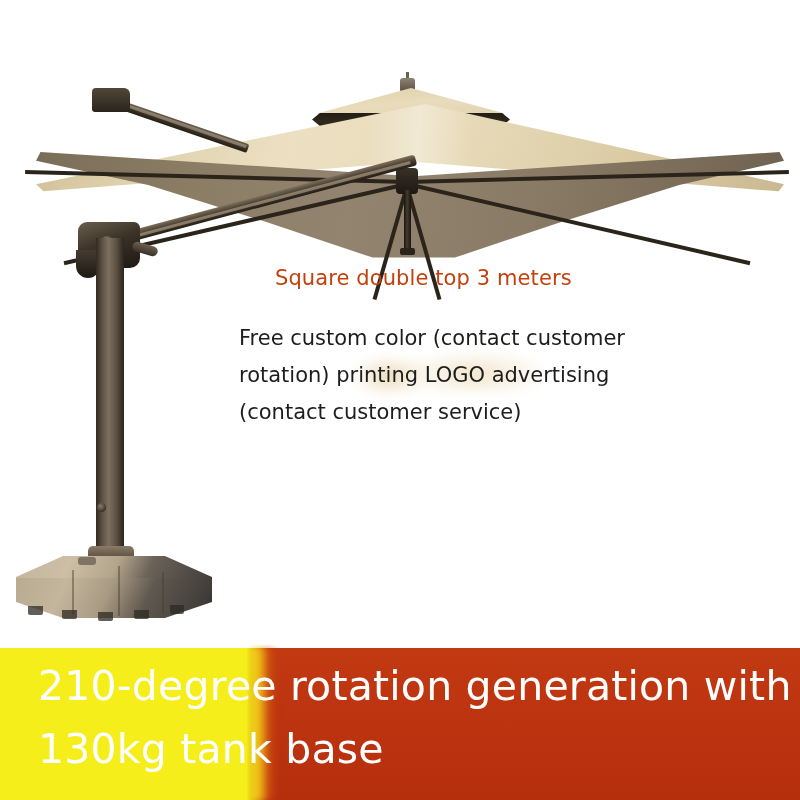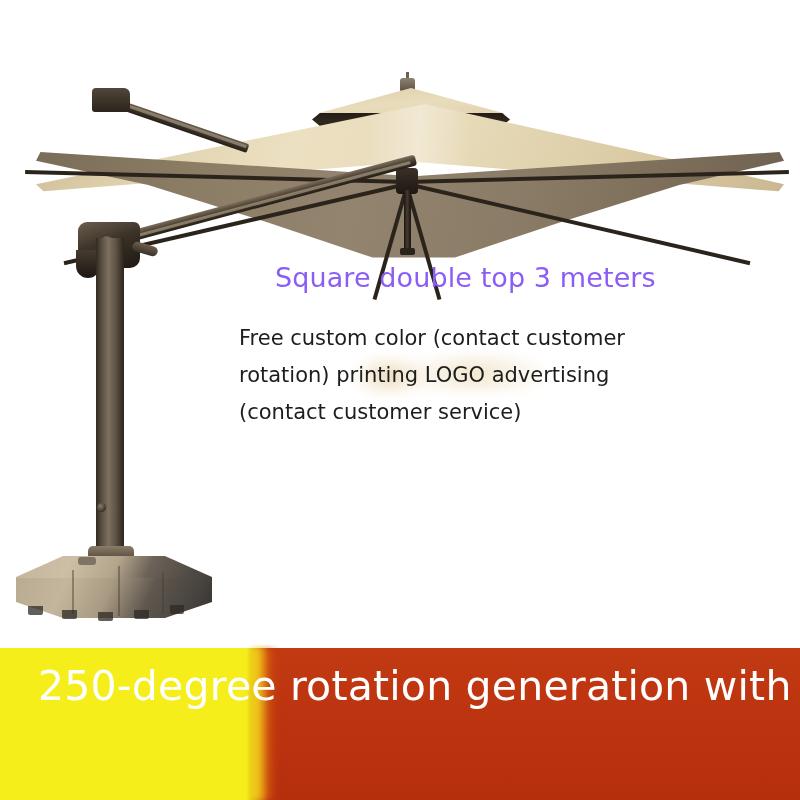--- a/index.html
+++ b/index.html
@@ -244,23 +244,23 @@
     left: 78px; top: 557px;
     width: 18px; height: 8px;
     background: #7f7364;
     border-radius: 3px;
   }
 
   
   .copy-title {
     position: absolute;
     left: 275px; top: 259px;
-    font-size: 27px;
+    font-size: 21px;
     line-height: 38px;
-    color: #8b5cf6;
+    color: #c2410c;
     letter-spacing: .1px;
     white-space: nowrap;
   }
   .copy-block {
     position: absolute;
     left: 239px; top: 320px;
     width: 420px;
     font-size: 21px;
     line-height: 37px;
     color: #1d1d1d;
@@ -387,16 +387,17 @@
     <p class="copy-para">Free custom color (contact customer rotation) printing LOGO advertising (contact customer service)</p>
   </div>
 
   <div id="banner">
     <div class="banner-red"></div>
     <div class="banner-yellow"></div>
     <div class="banner-seam"></div>
   </div>
 
   <div class="banner-text">
-    <p class="banner-line">250-degree rotation generation with</p>
+    <p class="banner-line">210-degree rotation generation with</p>
+    <p class="banner-line">130kg tank base</p>
   </div>
 
 </div>
 
 </body></html>

